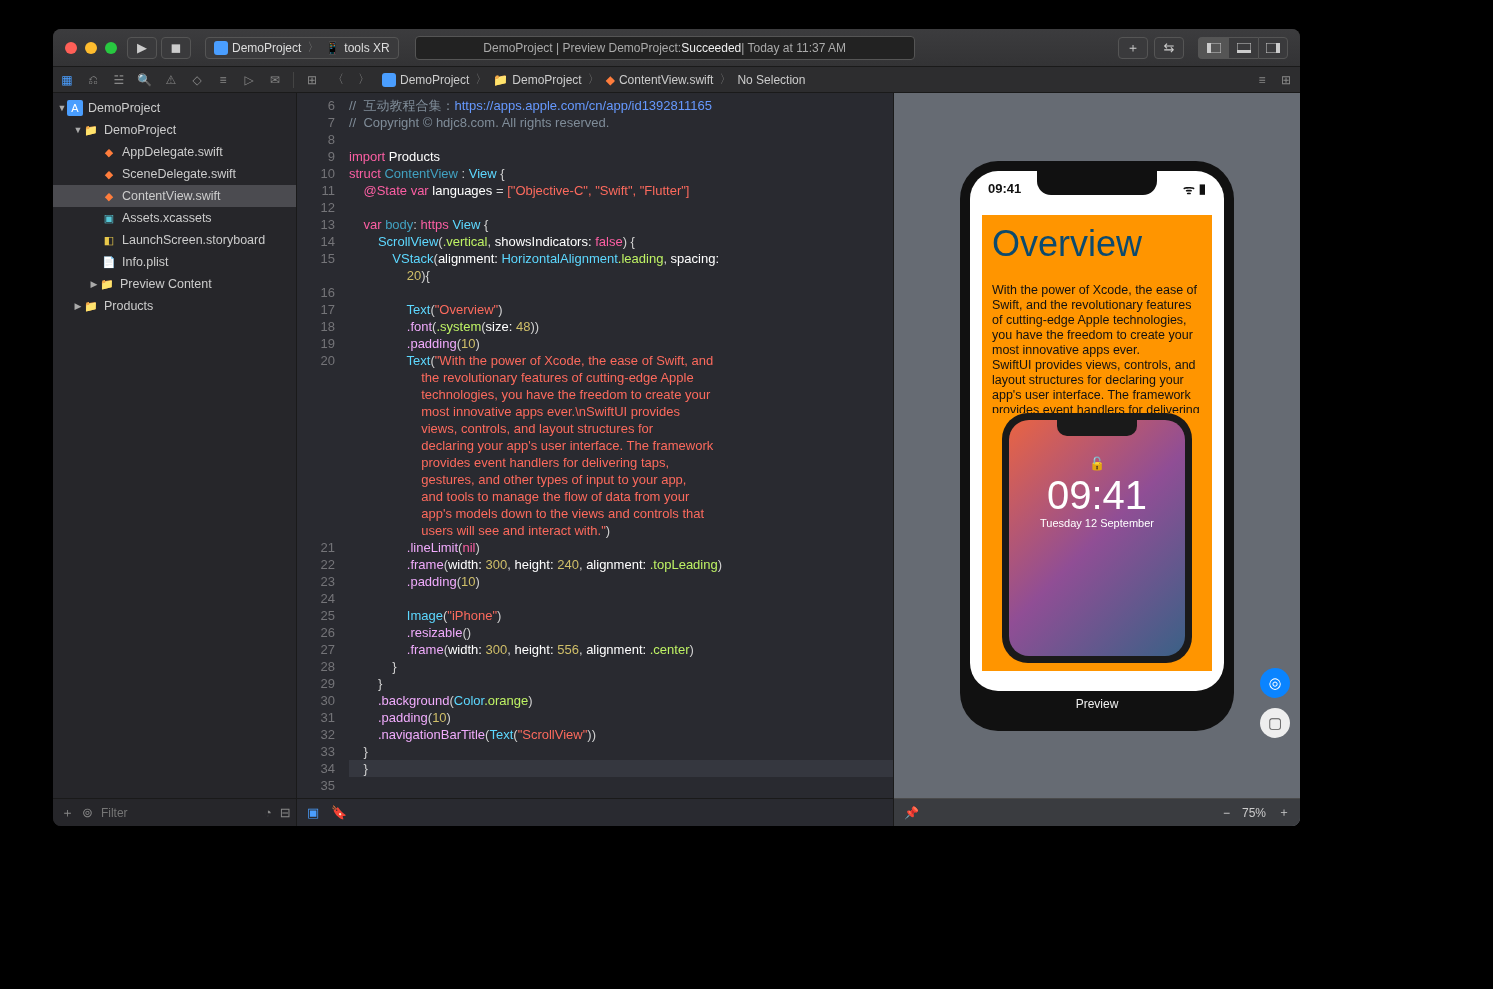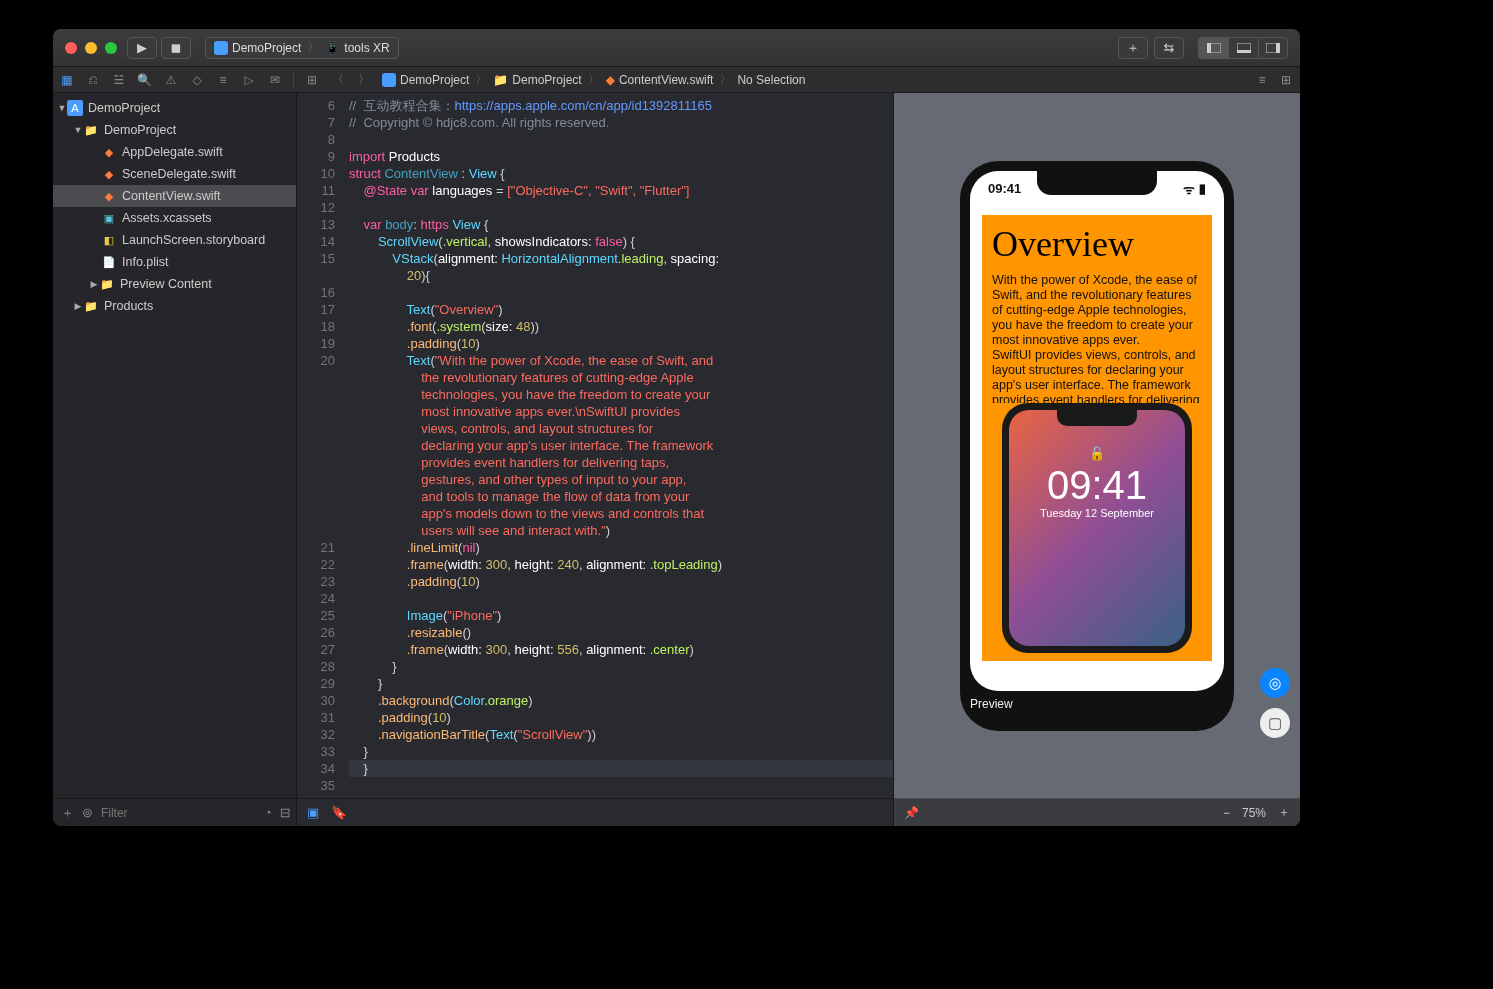--- a/index.html
+++ b/index.html
@@ -53,45 +53,45 @@
 .editor{flex:1;display:flex;flex-direction:column;min-width:0;background:#292a30}
 .code{flex:1;display:flex;font-family:Menlo,Monaco,monospace;font-size:13px;line-height:17px;overflow:hidden}
 .gutter{width:48px;text-align:right;color:#747478;padding:4px 10px 4px 0;user-select:none;background:#292a30}
 .src{flex:1;padding:4px 0 4px 4px;white-space:pre;overflow:auto;color:#d0d0d0}
 .kw{color:#fc5fa3}
 .type{color:#5dd8ff}
 .str{color:#fc6a5d}
 .cmt{color:#7f8c98}
 .num{color:#d0bf69}
 .mem{color:#bef264}
-.fn{color:#fdba74}
+.fn{color:#f0abfc}
 .id{color:#41a1c0}
 .link{color:#6699ff}
 .lf{color:#fff}
 .line-hl{background:#35373f;display:block}
 .editfooter{height:28px;border-top:1px solid #1a1a1a;display:flex;align-items:center;padding:0 10px;gap:12px;color:#4a9eff}
 
 .canvas{width:407px;background:#666b73;display:flex;flex-direction:column;border-left:1px solid #1a1a1a;position:relative}
 .canvas-view{flex:1;display:flex;align-items:center;justify-content:center;position:relative}
 .phone{width:274px;height:570px;background:#111;border-radius:38px;padding:10px;position:relative}
 .screen{width:100%;height:520px;background:#fff;border-radius:28px;overflow:hidden;position:relative}
 .notch{position:absolute;top:0;left:50%;transform:translateX(-50%);width:120px;height:24px;background:#111;border-radius:0 0 14px 14px;z-index:5}
 .statusbar{height:36px;display:flex;justify-content:space-between;align-items:center;padding:0 18px;font-size:13px;font-weight:600;color:#111}
 .statusbar .r{display:flex;gap:4px;align-items:center}
 .app{padding:8px 12px}
 .orange{background:#ff9500;padding:8px 10px}
-.ovtitle{font-size:36px;font-weight:400;color:#000000;font-family:Liberation Serif, serif;margin-bottom:8px}
+.ovtitle{font-size:36px;font-weight:400;color:#0c4a6e;font-family:Liberation Sans, sans-serif;margin-bottom:18px}
 .ovtext{font-size:12.5px;line-height:15px;color:#111;margin-bottom:0;height:130px;overflow:hidden}
 .innerphone{width:190px;height:250px;margin:0 auto;background:#1a1a1a;border-radius:26px;padding:7px;position:relative}
 .innerscreen{width:100%;height:100%;border-radius:20px;background:linear-gradient(135deg,#e96443 0%,#904e95 50%,#3a6186 100%);position:relative;overflow:hidden;display:flex;flex-direction:column;align-items:center;justify-content:flex-start;padding-top:36px;color:#fff}
 .innernotch{position:absolute;top:0;left:50%;transform:translateX(-50%);width:80px;height:16px;background:#1a1a1a;border-radius:0 0 10px 10px}
 .lock{font-size:13px;margin-bottom:4px}
 .locktime{font-size:40px;font-weight:200;line-height:1}
 .lockdate{font-size:11px;margin-top:2px}
-.canvas-label{text-align:left;padding:6px 0 2px;color:#eee;font-size:12px}
+.canvas-label{text-align:center;padding:6px 0 2px;color:#eee;font-size:12px}
 .canvas-foot{height:28px;border-top:1px solid #4a4a4a;background:#3a3c40;display:flex;align-items:center;padding:0 10px;color:#ccc;font-size:12px}
 .canvas-foot .r{margin-left:auto;display:flex;align-items:center;gap:12px}
 .float-btns{position:absolute;right:10px;bottom:60px;display:flex;flex-direction:column;gap:10px}
 .fbtn{width:30px;height:30px;border-radius:50%;display:flex;align-items:center;justify-content:center;font-size:15px}
 .fbtn.blue{background:#0a84ff;color:#fff}
 .fbtn.white{background:#eee;color:#555}
 svg{display:block}
 </style>
 </head>
 <body>
@@ -105,20 +105,25 @@
       <div class="dot green"></div>
     </div>
     <div class="tbtn">▶</div>
     <div class="tbtn stop">◼</div>
     <div class="scheme">
       <span class="i-proj" style="width:14px;height:14px;border-radius:3px;margin-right:4px"></span>
       <span>DemoProject</span>
       <span class="sep">〉</span>
       <span style="margin-right:4px">📱</span>
       <span>tools XR</span>
+    </div>
+    <div class="status-pill">
+      <span>DemoProject | Preview DemoProject: </span>
+      <b>Succeeded</b>
+      <span> | Today at 11:37 AM</span>
     </div>
     <div class="tb-right">
       <div class="tbtn">＋</div>
       <div class="tbtn">⇆</div>
       <div class="group">
         <div class="tbtn active">
             <svg width="14" height="10">
               <rect x="0" y="0" width="14" height="10" fill="none" stroke="#ccc"></rect>
               <rect x="0" y="0" width="4" height="10" fill="#ccc"></rect>
             </svg>

